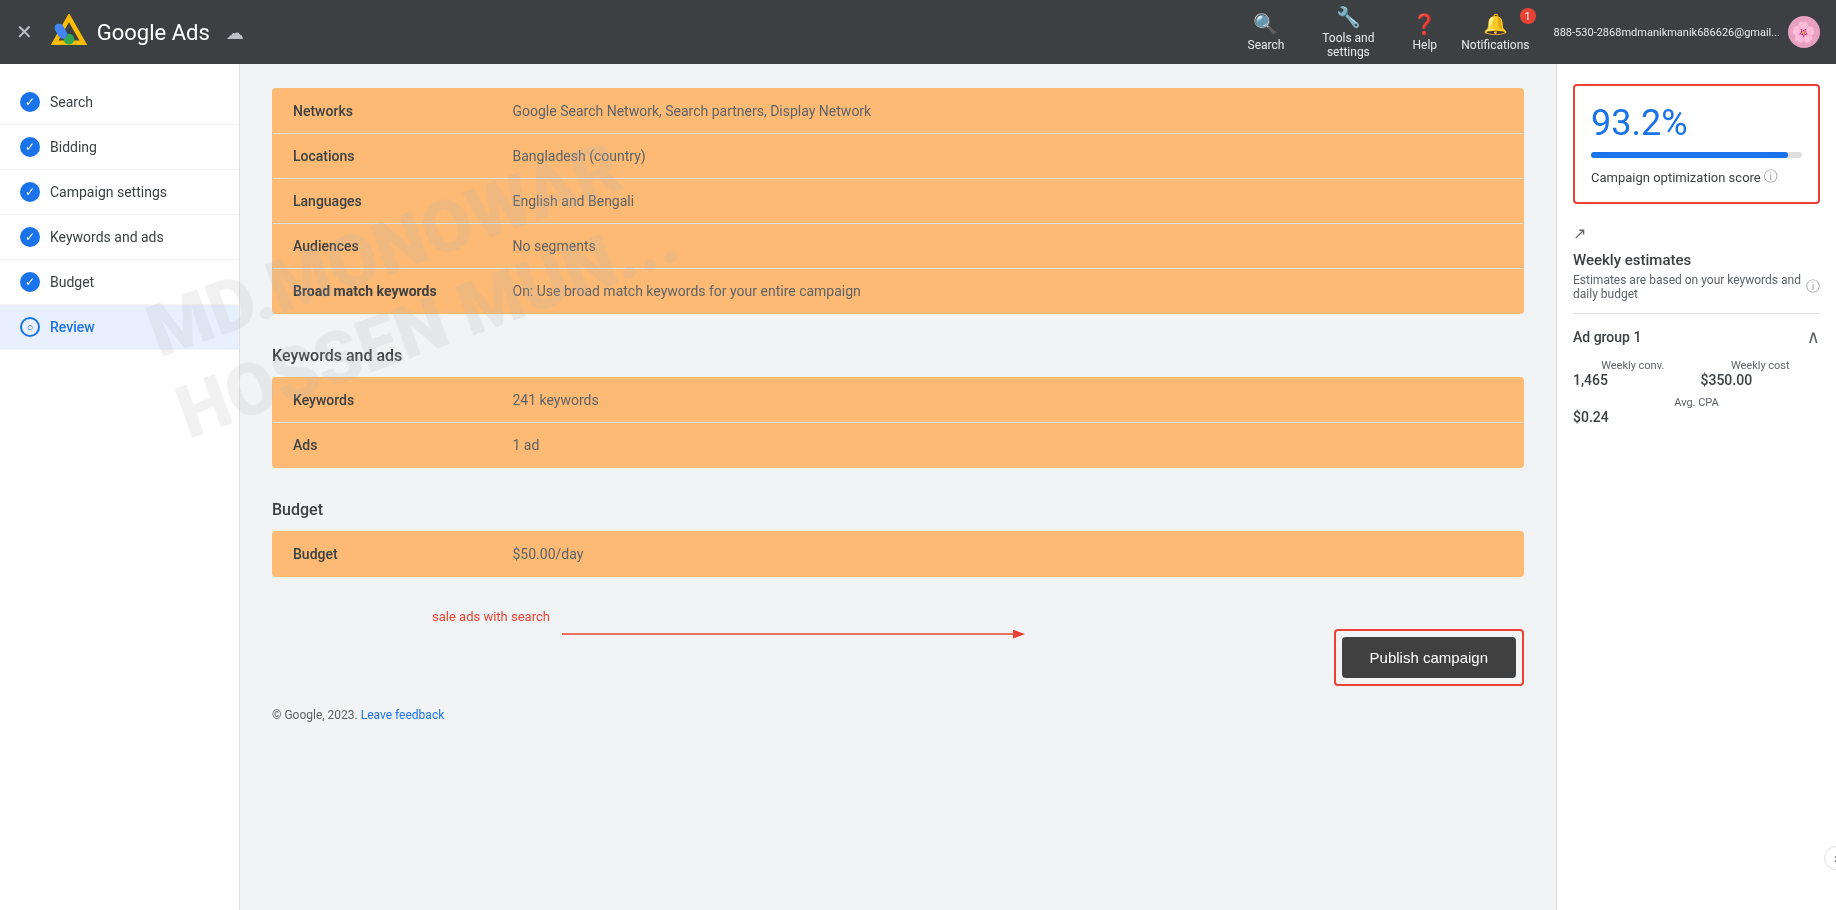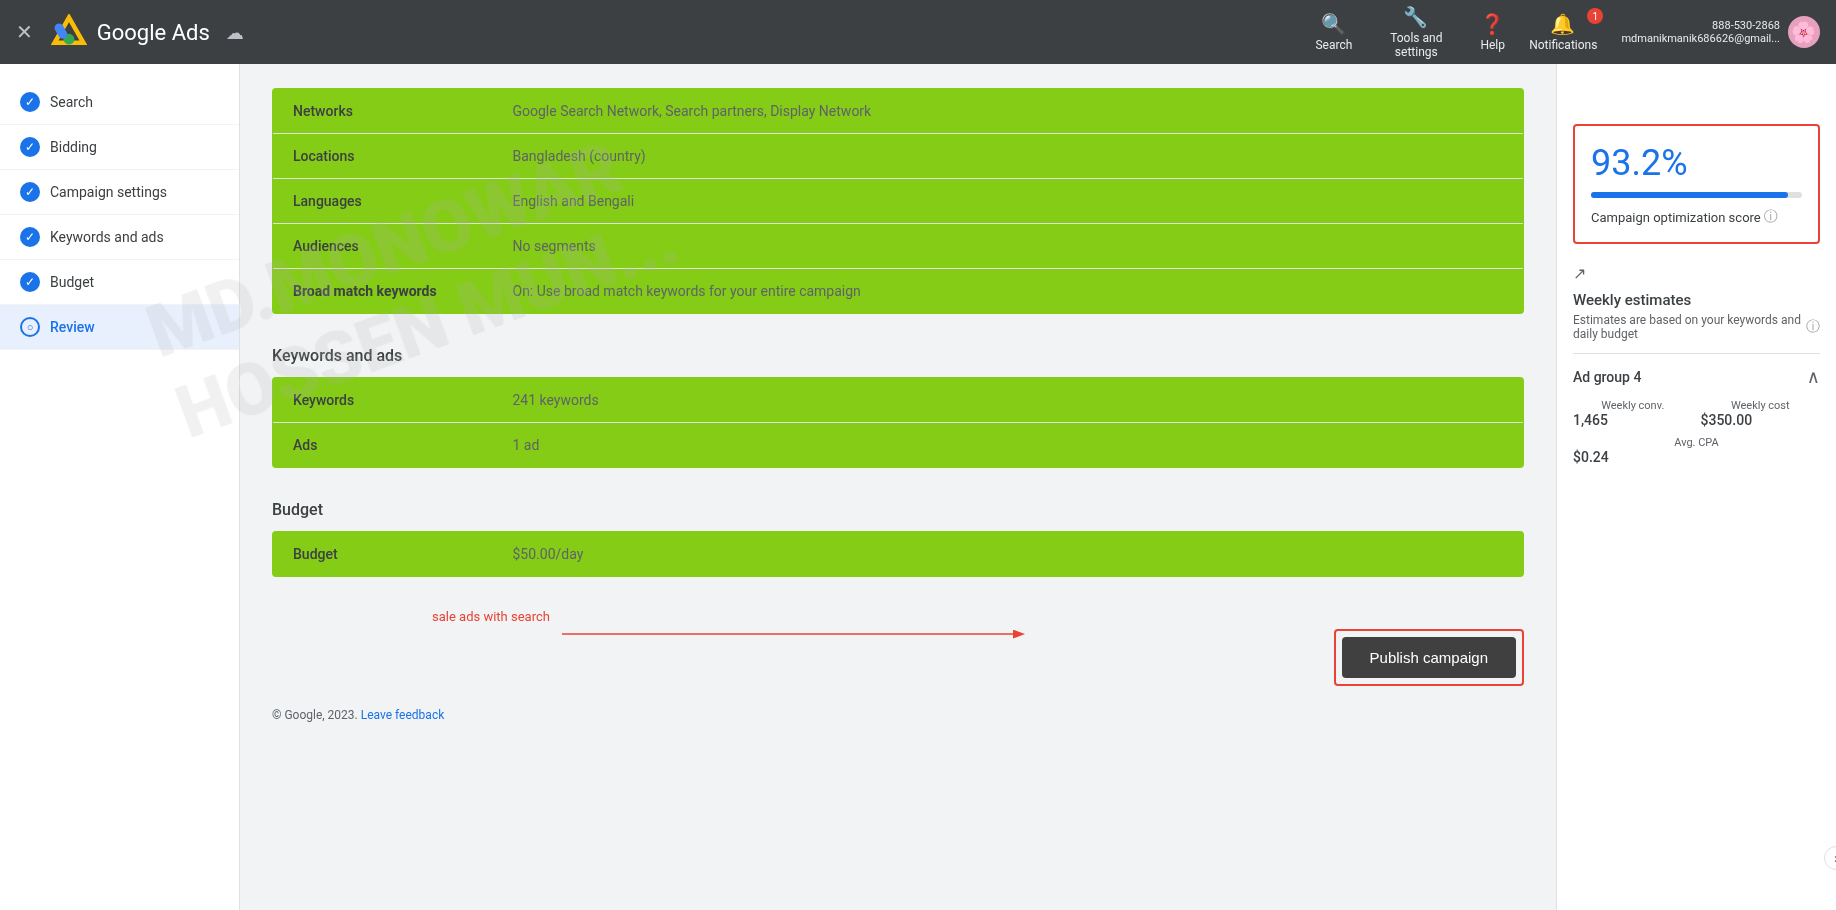--- a/index.html
+++ b/index.html
@@ -27,21 +27,21 @@
     .topnav-item .icon { font-size: 20px; }
     .topnav-notif-wrap { position: relative; }
     .notif-badge {
       position: absolute; top: -4px; right: -6px;
       background: #ea4335; color: #fff; border-radius: 50%;
       font-size: 10px; width: 16px; height: 16px;
       display: flex; align-items: center; justify-content: center;
     }
     .topnav-account { display: flex; align-items: center; gap: 8px; color: #e8eaed; font-size: 12px; }
     .topnav-avatar { width: 32px; height: 32px; border-radius: 50%; background: #e8a0bf; font-size: 20px; display: flex; align-items: center; justify-content: center; }
-    .topnav-account-info { display: flex; flex-direction: column; align-items: flex-end; font-size: 11px; color: #e8eaed; }
+    .topnav-account-info { display: flex; flex-direction: row; align-items: flex-end; font-size: 11px; color: #e8eaed; }
 
     
     .layout { display: flex; margin-top: 64px; height: calc(100vh - 64px); }
 
     
     .sidebar {
       width: 240px;
       background: #fff;
       border-right: 1px solid #e0e0e0;
       padding-top: 16px;
@@ -75,21 +75,21 @@
       z-index: 10;
       white-space: nowrap;
       line-height: 1.2;
     }
 
     
     .section { margin-bottom: 32px; }
     .section-title { font-size: 16px; font-weight: 500; color: #3c4043; margin-bottom: 12px; }
 
     
-    .info-table { width: 100%; border: 1px solid #e0e0e0; border-collapse: collapse; background: #84cc16; border-radius: 4px; overflow: hidden; }
+    .info-table { width: 100%; border: 1px solid #e0e0e0; border-collapse: collapse; background: #fdba74; border-radius: 4px; overflow: hidden; }
     .info-table tr { border-bottom: 1px solid #e0e0e0; }
     .info-table tr:last-child { border-bottom: none; }
     .info-table td { padding: 14px 20px; vertical-align: top; }
     .info-table td:first-child { font-weight: 500; color: #3c4043; width: 220px; white-space: nowrap; }
     .info-table td:last-child { color: #5f6368; }
     .publish-btn-wrap {
       border: 2.5px solid #ea4335;
       border-radius: 4px;
       padding: 6px;
     }
@@ -118,21 +118,20 @@
       flex-shrink: 0;
       overflow-y: auto;
       position: relative;
     }
 
     .opt-score-box {
       border: 2.5px solid #ea4335;
       border-radius: 4px;
       padding: 16px;
       margin-bottom: 20px;
-      margin-top: 40px;
     }
     .opt-score-value { font-size: 36px; font-weight: 400; color: #1a73e8; margin-bottom: 8px; }
     .opt-score-bar-bg { width: 100%; height: 6px; background: #e0e0e0; border-radius: 3px; margin-bottom: 10px; }
     .opt-score-bar-fill { height: 6px; border-radius: 3px; background: #1a73e8; }
     .opt-score-label { font-size: 13px; color: #3c4043; display: flex; align-items: center; gap: 3px; }
     .help-icon { color: #9e9e9e; font-size: 14px; cursor: pointer; }
 
     .weekly-section { margin-bottom: 20px; }
     .weekly-title { font-size: 15px; font-weight: 500; color: #3c4043; margin-bottom: 4px; }
     .weekly-sub { font-size: 12px; color: #5f6368; margin-bottom: 12px; display: flex; align-items: center; gap: 4px; }
@@ -335,21 +334,21 @@
     <span class="trend-icon">↗</span>
 
     <div class="weekly-section">
       <div class="weekly-title">Weekly estimates</div>
       <div class="weekly-sub">
         <span>Estimates are based on your keywords and daily budget</span>
         <span class="help-icon">ⓘ</span>
       </div>
 
       <div class="ad-group-header">
-        <span>Ad group 4</span>
+        <span>Ad group 1</span>
         <span class="ad-group-chevron">∧</span>
       </div>
 
       <div class="metrics-grid">
         <div class="metric-item">
           <div class="metric-label">Weekly conv.</div>
           <div class="metric-value">1,465</div>
         </div>
         <div class="metric-item">
           <div class="metric-label">Weekly cost</div>

